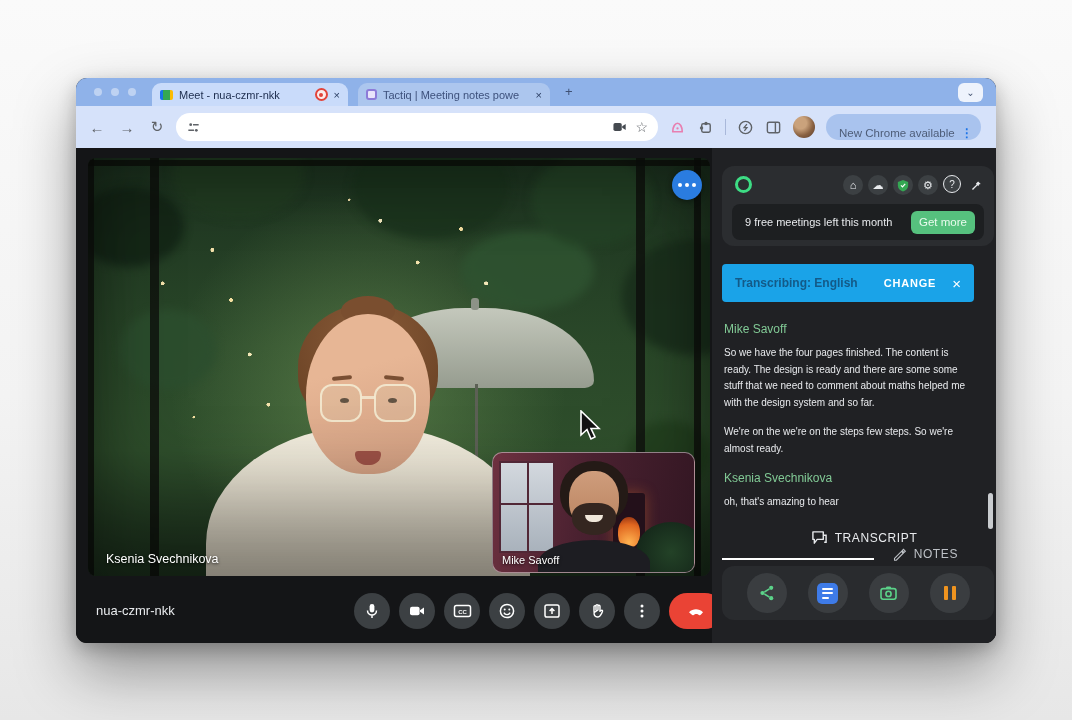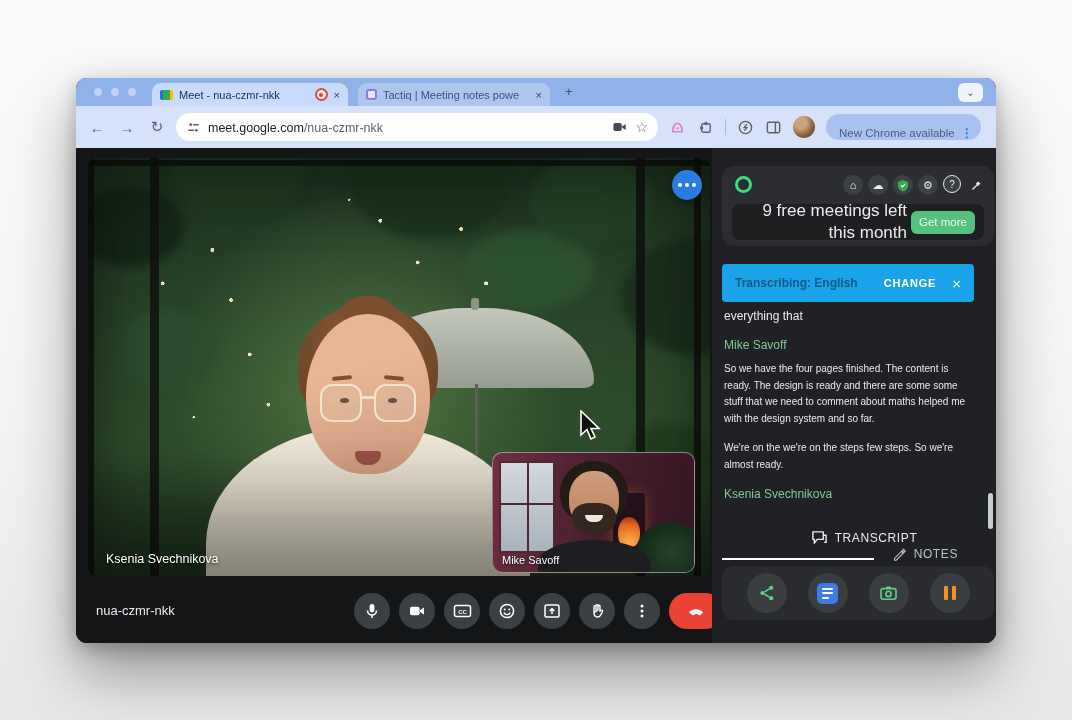--- a/index.html
+++ b/index.html
@@ -145,21 +145,21 @@
 
   
   .sidebar { position:absolute; left:636px; top:0; width:284px; height:495px; background:#202124; }
   .hdr-card { position:absolute; left:10px; top:18px; width:272px; height:80px; background:#2b2d30; border-radius:12px; }
   .tq-logo { position:absolute; left:13px; top:10px; width:17px; height:17px; border-radius:50%; border:3px solid #3ddc84; }
   .hdr-icons { position:absolute; right:8px; top:9px; display:flex; gap:5px; }
   .hicon { width:20px; height:20px; border-radius:50%; background:#3c4043; color:#e8eaed; font-size:11px;
            display:flex; align-items:center; justify-content:center; }
   .quota { position:absolute; left:10px; top:38px; width:252px; height:36px; background:#1d1f21; border-radius:8px;
            display:flex; align-items:center; padding:0 9px; }
-  .quota-text { flex:1; text-align:right; font-size:17px; line-height:1.3; color:#e8eaed; padding:0 4px; }
+  .quota-text { flex:1; text-align:left; font-size:11px; line-height:1.3; color:#e8eaed; padding:0 4px; }
   .quota-btn { flex:none; width:64px; height:23px; border-radius:6px; background:#56c17e; color:#eafbee; font-size:11.5px;
            display:flex; align-items:center; justify-content:center; }
   .banner { position:absolute; left:10px; top:116px; width:252px; height:38px; background:#1aa3e8; border-radius:4px;
            display:flex; align-items:center; padding:0 13px; gap:8px; }
   .banner-text { flex:1; font-size:12px; font-weight:bold; color:#135a88; }
   .banner-change { font-size:11px; font-weight:bold; letter-spacing:.8px; color:#fff; margin-right:8px; }
   .banner-x { font-size:15px; color:#fff; }
   .transcript { position:absolute; left:12px; top:160px; width:244px; color:#e8eaed; }
   .t-line { font-size:12px; line-height:16px; }
   .t-speaker { font-size:12px; color:#81c995; margin-top:14px; }
@@ -218,21 +218,20 @@
       <span class="navbtn">↻</span>
       <div class="addressbar">
         <svg width="15" height="15" viewBox="0 0 16 16">
             <g stroke="#5f6368" stroke-width="1.6" fill="#5f6368">
               <circle cx="5" cy="5" r="1.5" fill="#5f6368" stroke="none"></circle>
               <line x1="7.5" y1="5" x2="13.5" y2="5"></line>
               <circle cx="11" cy="11" r="1.5" fill="#5f6368" stroke="none"></circle>
               <line x1="2.5" y1="11" x2="8.5" y2="11"></line>
             </g>
           </svg>
-        <span style="white-space:nowrap;"><span class="url-host">meet.google.com</span><span class="url-path">/nua-czmr-nkk</span></span>
         <span class="abar-spacer"></span>
         <svg width="16" height="14" viewBox="0 0 18 16">
             <rect x="1.5" y="3.5" width="9.5" height="9" rx="2" fill="#454a50"></rect>
             <path d="M11.5 7.2 L15.5 4.6 v6.8 l-4-2.6 Z" fill="#454a50"></path>
           </svg>
         <span style="font-size:14px;color:#5f6368;">☆</span>
       </div>
       <span class="exticon">
         <svg width="17" height="17" viewBox="0 0 18 18">
             <path d="M4 13.5 C4 8 6.5 4.5 9 4.5 C11.5 4.5 14 8 14 13.5 Z" fill="none" stroke="#e87fb0" stroke-width="1.8" stroke-linejoin="round"></path>
@@ -398,25 +397,25 @@
           </div>
         </div>
 
         <div class="banner">
           <span class="banner-text">Transcribing: English</span>
           <span class="banner-change">CHANGE</span>
           <span class="banner-x">×</span>
         </div>
 
         <div class="transcript">
-          <p class="t-line">everything that</p>
           <p class="t-speaker">Mike Savoff</p>
           <p class="t-para">So we have the four pages finished. The content is ready. The design is ready and there are some some stuff that we need to comment about maths helped me with the design system and so far.</p>
           <p class="t-para">We're on the we're on the steps few steps. So we're almost ready.</p>
           <p class="t-speaker">Ksenia Svechnikova</p>
+          <p class="t-para">oh, that's amazing to hear</p>
         </div>
         <div class="scrollthumb"></div>
 
         <div class="tq-tabs">
           <div class="tq-tab tr">
             <svg width="17" height="16" viewBox="0 0 18 17">
                 <path d="M2 2 h11 v8 h-6.5 L3.5 14 v-4 H2 Z" fill="none" stroke="#e8eaed" stroke-width="1.5" stroke-linejoin="round"></path>
                 <path d="M13.5 5.5 h2.5 v7.5 h-2" fill="none" stroke="#e8eaed" stroke-width="1.5"></path>
               </svg>
             <span class="lbl">TRANSCRIPT</span>

